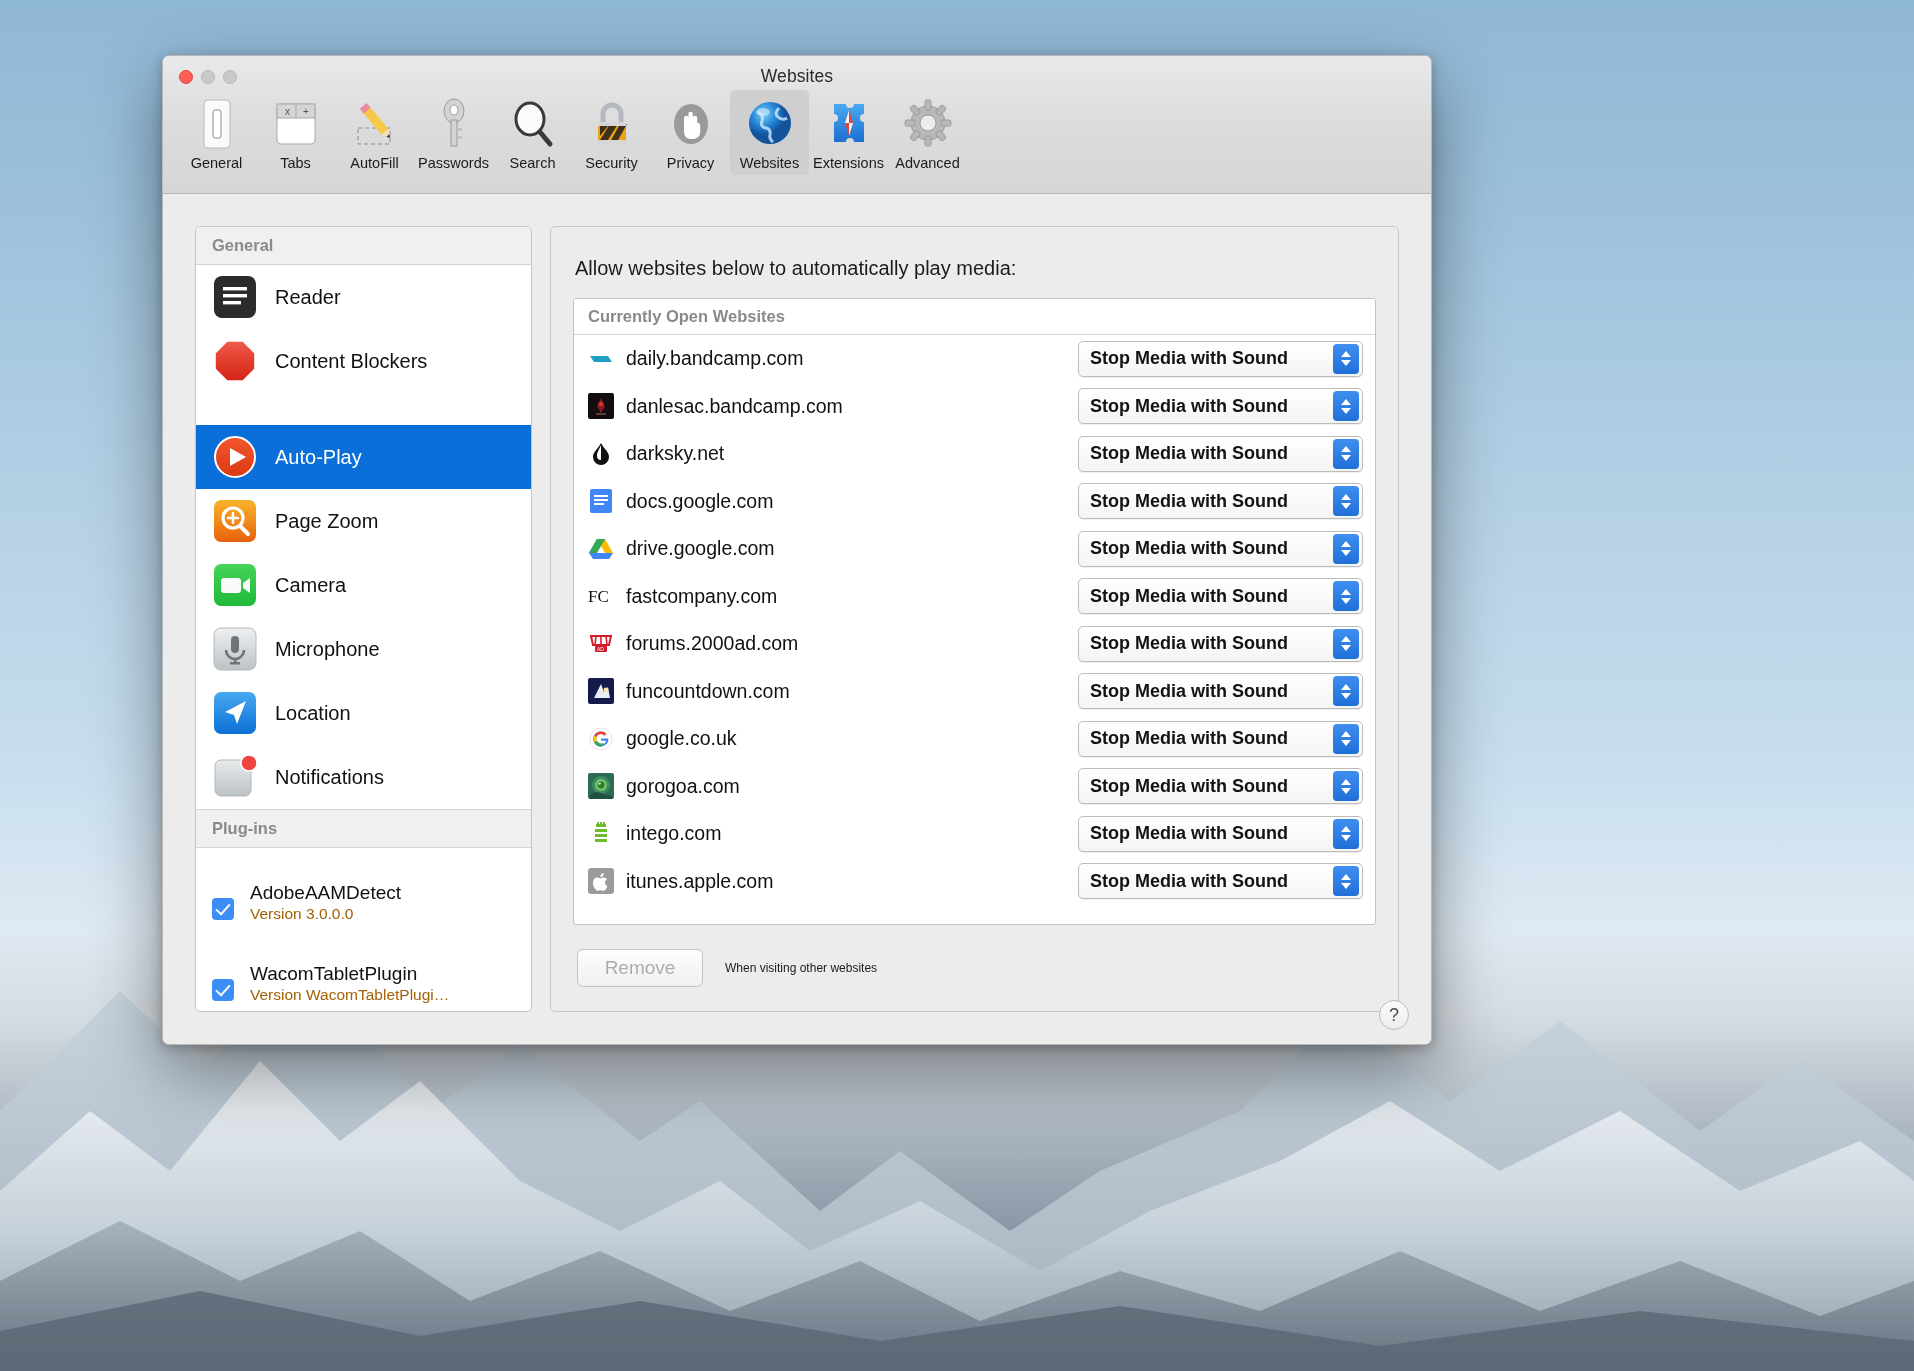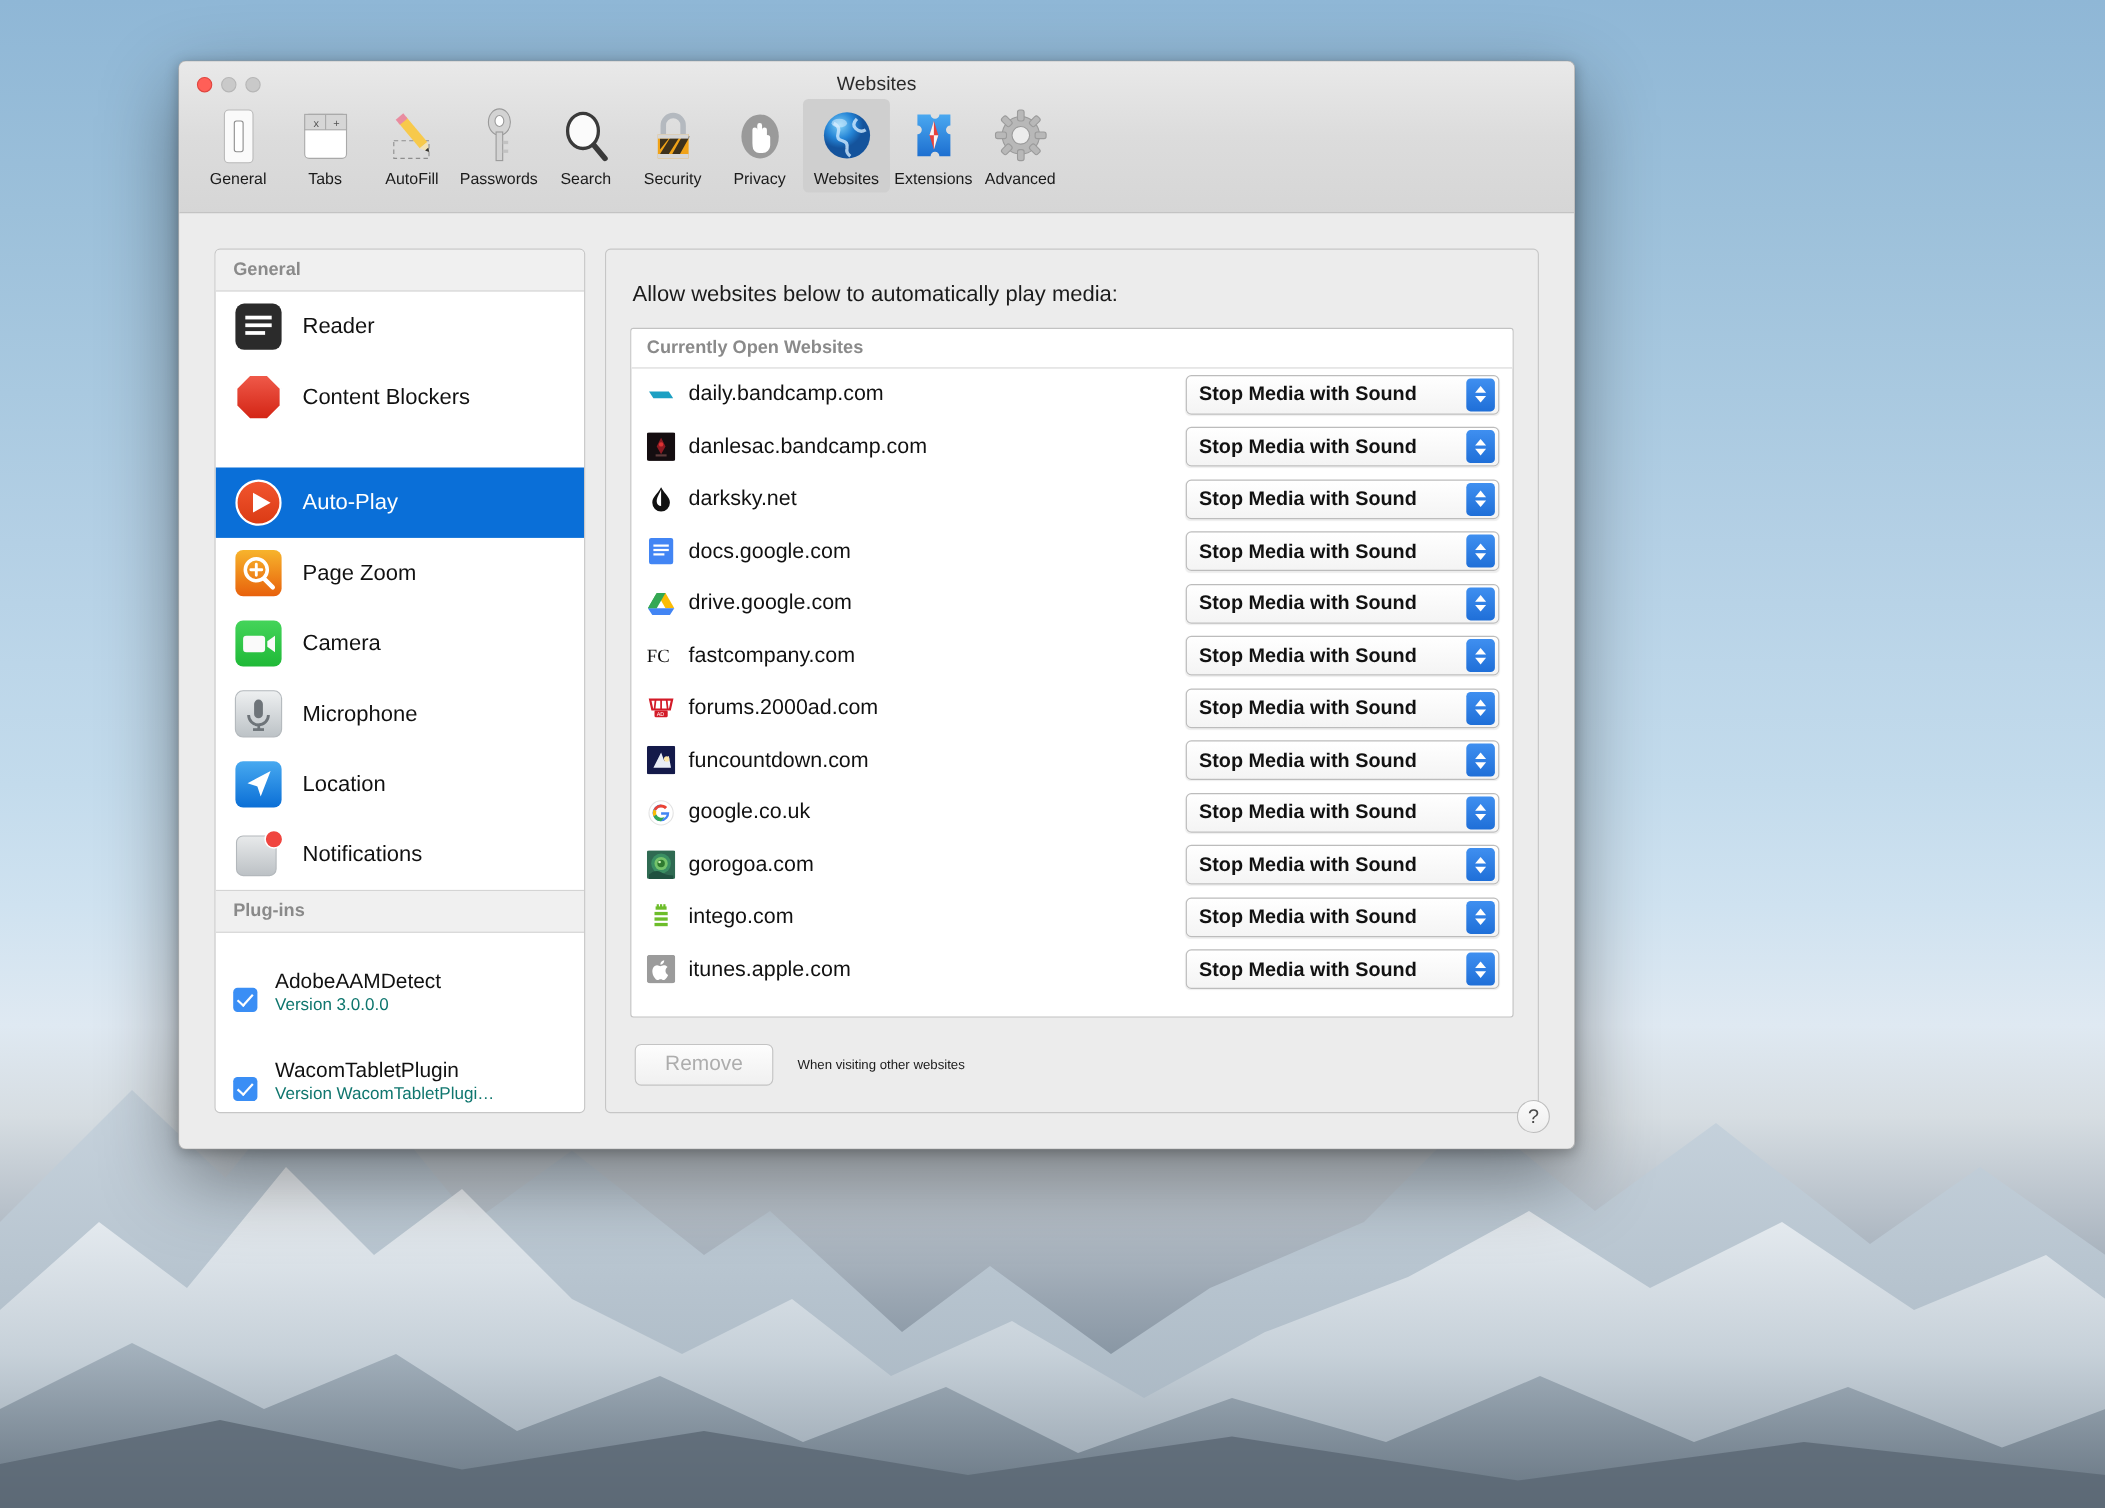--- a/index.html
+++ b/index.html
@@ -88,21 +88,21 @@
     width:22px; height:22px; border-radius:4px; background:#3a8ef5;
     display:flex; align-items:center; justify-content:center; margin-top:16px;
     flex:0 0 22px;
   }
   .chk:after {
     content:""; width:6px; height:12px; border:solid #fff; border-width:0 2.6px 2.6px 0;
     transform: rotate(42deg) translate(-1px,-1px);
   }
   .plug-txt { display:flex; flex-direction:column; }
   .plug-name { font-size:19px; color:#111; }
-  .plug-ver { font-size:15.5px; color:#0f766e; margin-top:1px; }
+  .plug-ver { font-size:15.5px; color:#a16207; margin-top:1px; }
 
   
   .main {
     flex:1; background:#ececec; border:1px solid #c6c6c6; border-radius:5px;
     padding:22px 22px 0; position:relative; display:flex; flex-direction:column;
   }
   .main-title { font-size:20px; color:#1b1b1b; margin:8px 2px 18px; }
   .table-wrap {
     border:1px solid #c2c2c2; border-radius:3px; background:#fff;
     flex:1; overflow:hidden; position:relative;

